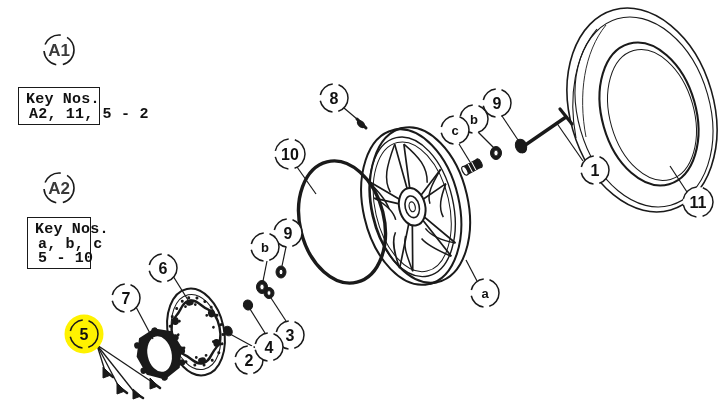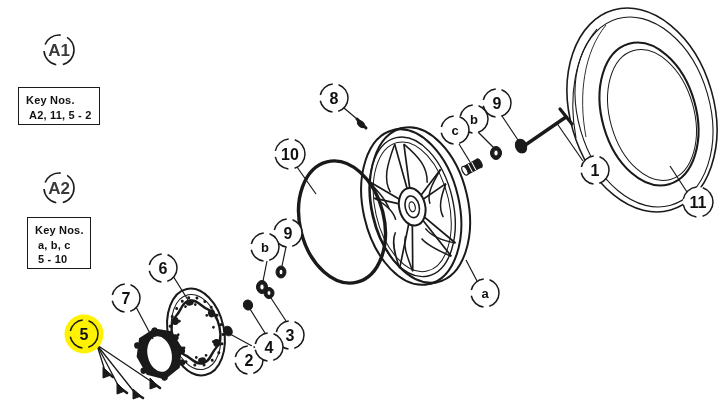--- a/index.html
+++ b/index.html
@@ -23,26 +23,27 @@
     top: 0;
     width: 726px;
     height: 414px;
   }
   .kb {
     position: absolute;
     border: 1.5px solid #1a1a1a;
     background: #ffffff;
     box-sizing: border-box;
     padding: 5px 7px 6px 7px;
-    font-size: 11px;
+    font-size: 15px;
     line-height: 14.5px;
     color: #111111;
     font-weight: bold;
     letter-spacing: 0.2px;
     white-space: pre;
+    font-family: Liberation Mono, monospace;
   }
   .kb-line { display: block; }
   .kb-line.indent { padding-left: 3px; }
 </style>
 </head>
 <body>
 
 <div id="diagram-root">
 
   <svg id="art" viewBox="0 0 726 414" xmlns="http://www.w3.org/2000/svg">

